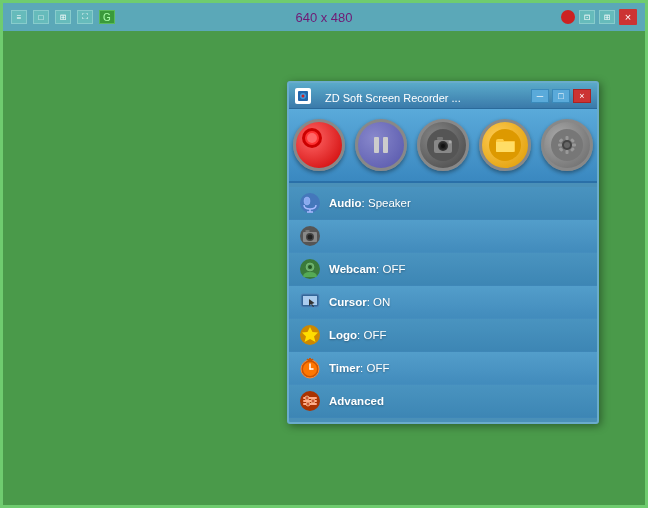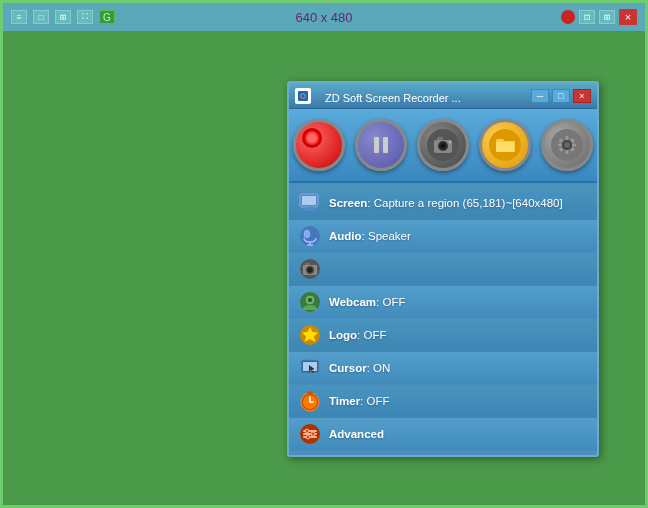--- a/index.html
+++ b/index.html
@@ -356,33 +356,20 @@
             <rect x="9.5" y="19.5" width="3" height="4" rx="1" fill="#999" transform="rotate(-45 11 21.5)"></rect>
             <rect x="21" y="19.5" width="3" height="4" rx="1" fill="#999" transform="rotate(45 22.5 21.5)"></rect>
           </svg>
         </div>
       </div>
 
     </div>
 
     <div class="info-rows">
 
-      <div class="info-row">
-        <div class="info-row-icon">
-          <svg width="22" height="22" viewBox="0 0 22 22">
-            <rect x="1" y="2" width="18" height="13" rx="2" fill="#5588cc" stroke="#88aadd" stroke-width="1"></rect>
-            <rect x="3" y="4" width="14" height="9" fill="#aaccee"></rect>
-            <rect x="7" y="15" width="8" height="2" fill="#5588cc"></rect>
-            <rect x="5" y="17" width="12" height="2" rx="1" fill="#5588cc"></rect>
-          </svg>
-        </div>
-        <span class="info-row-text">
-          <span class="label">Screen</span><span>: Capture a region (65,181)~[640x480]</span>
-        </span>
-      </div>
 
 
       <div class="info-row">
         <div class="info-row-icon">
           <svg width="22" height="22" viewBox="0 0 22 22">
             <circle cx="11" cy="11" r="10" fill="#4477bb"></circle>
             <ellipse cx="8" cy="9" rx="3" ry="4" fill="#88aaee" stroke="#aabbff" stroke-width="0.5"></ellipse>
             <path d="M5 13 Q5 17 11 17 Q17 17 17 13" fill="none" stroke="#aabbff" stroke-width="1.5"></path>
             <line x1="11" y1="17" x2="11" y2="20" stroke="#aabbff" stroke-width="1.5"></line>
             <line x1="8" y1="20" x2="14" y2="20" stroke="#aabbff" stroke-width="1.5"></line>
@@ -415,39 +402,39 @@
           </svg>
         </div>
         <span class="info-row-text">
           <span class="label">Webcam</span><span>: OFF</span>
         </span>
       </div>
 
       <div class="info-row">
         <div class="info-row-icon">
           <svg width="22" height="22" viewBox="0 0 22 22">
-            <circle cx="11" cy="11" r="10" fill="#cc8800"></circle>
-            <polygon points="11,3 13.5,8 19,8.5 15,12.5 16.5,18 11,15 5.5,18 7,12.5 3,8.5 8.5,8" fill="#ffdd00"></polygon>
-          </svg>
-        </div>
-        <span class="info-row-text">
-          <span class="label">Logo</span><span>: OFF</span>
-        </span>
-      </div>
-
-      <div class="info-row">
-        <div class="info-row-icon">
-          <svg width="22" height="22" viewBox="0 0 22 22">
             <rect x="2" y="3" width="18" height="13" rx="2" fill="#336699" stroke="#5588bb" stroke-width="1"></rect>
             <rect x="4" y="5" width="14" height="9" fill="#aaccee"></rect>
             <polygon points="10,8 10,15 12,13 14,16 15,15.5 13,13 15.5,12" fill="#333333"></polygon>
           </svg>
         </div>
         <span class="info-row-text">
           <span class="label">Cursor</span><span>: ON</span>
+        </span>
+      </div>
+
+      <div class="info-row">
+        <div class="info-row-icon">
+          <svg width="22" height="22" viewBox="0 0 22 22">
+            <circle cx="11" cy="11" r="10" fill="#cc8800"></circle>
+            <polygon points="11,3 13.5,8 19,8.5 15,12.5 16.5,18 11,15 5.5,18 7,12.5 3,8.5 8.5,8" fill="#ffdd00"></polygon>
+          </svg>
+        </div>
+        <span class="info-row-text">
+          <span class="label">Logo</span><span>: OFF</span>
         </span>
       </div>
 
       <div class="info-row">
         <div class="info-row-icon">
           <svg width="22" height="22" viewBox="0 0 22 22">
             <circle cx="11" cy="12" r="9" fill="#cc5500" stroke="#ff8833" stroke-width="1"></circle>
             <circle cx="11" cy="12" r="7" fill="#ff7700"></circle>
             <line x1="11" y1="12" x2="11" y2="7" stroke="#fff" stroke-width="1.5" stroke-linecap="round"></line>
             <line x1="11" y1="12" x2="14" y2="12" stroke="#fff" stroke-width="1.5" stroke-linecap="round"></line>

